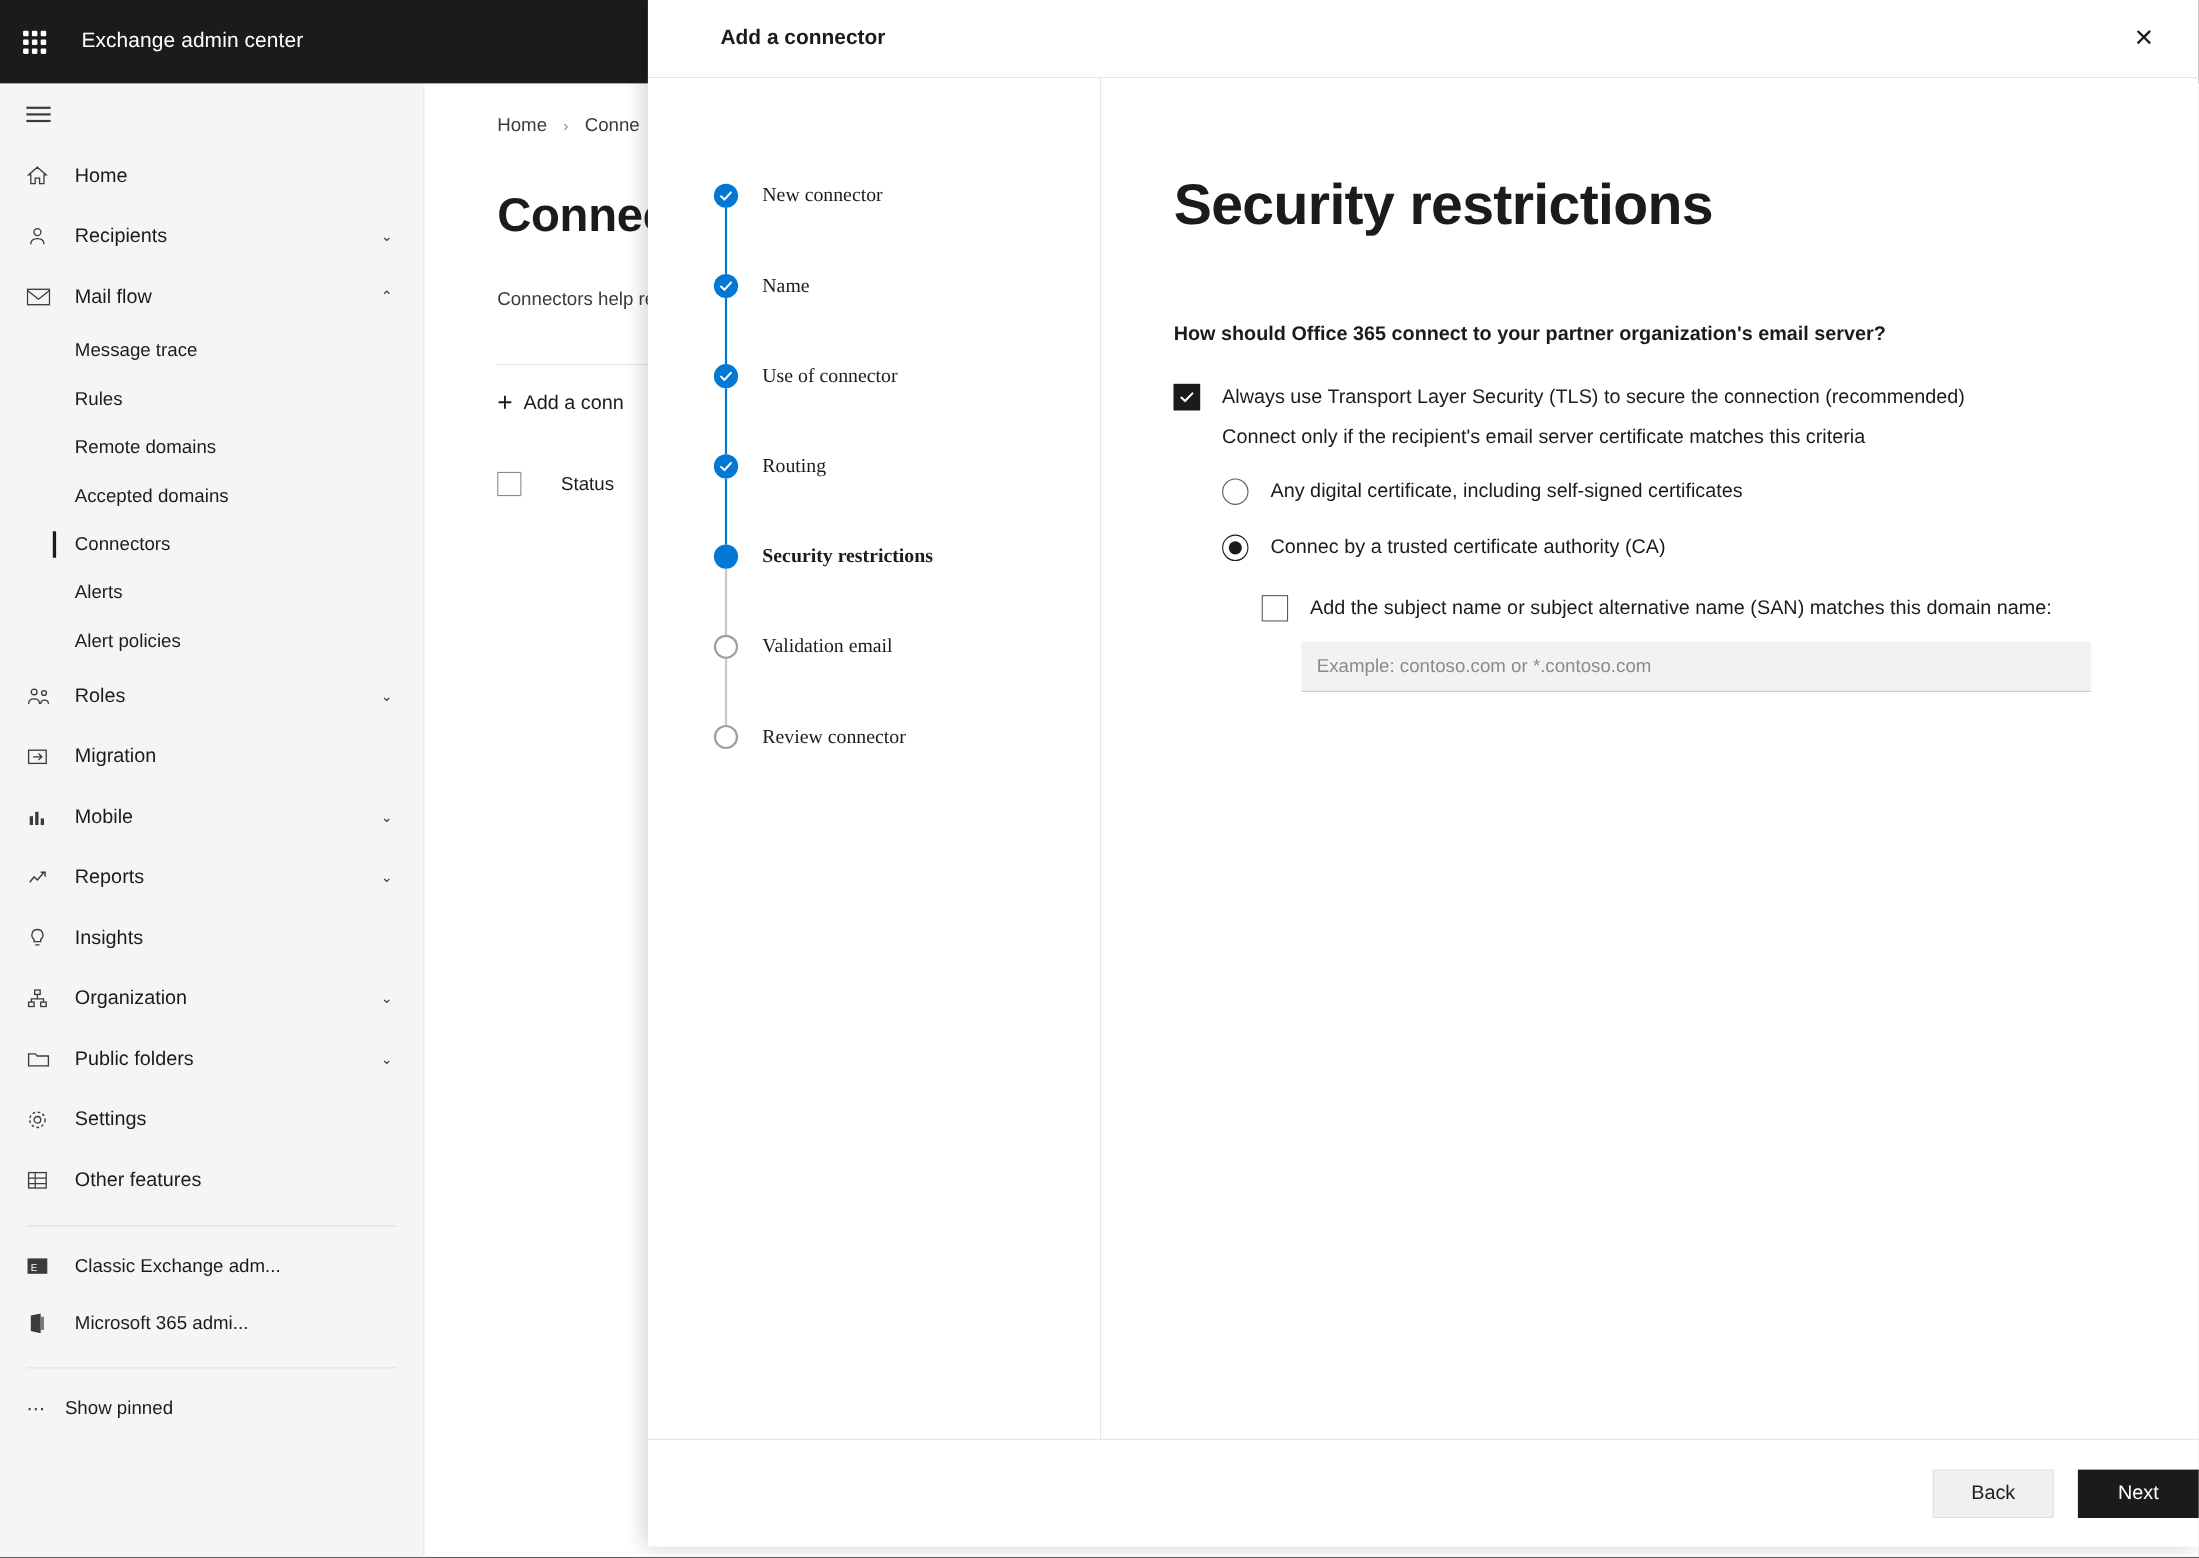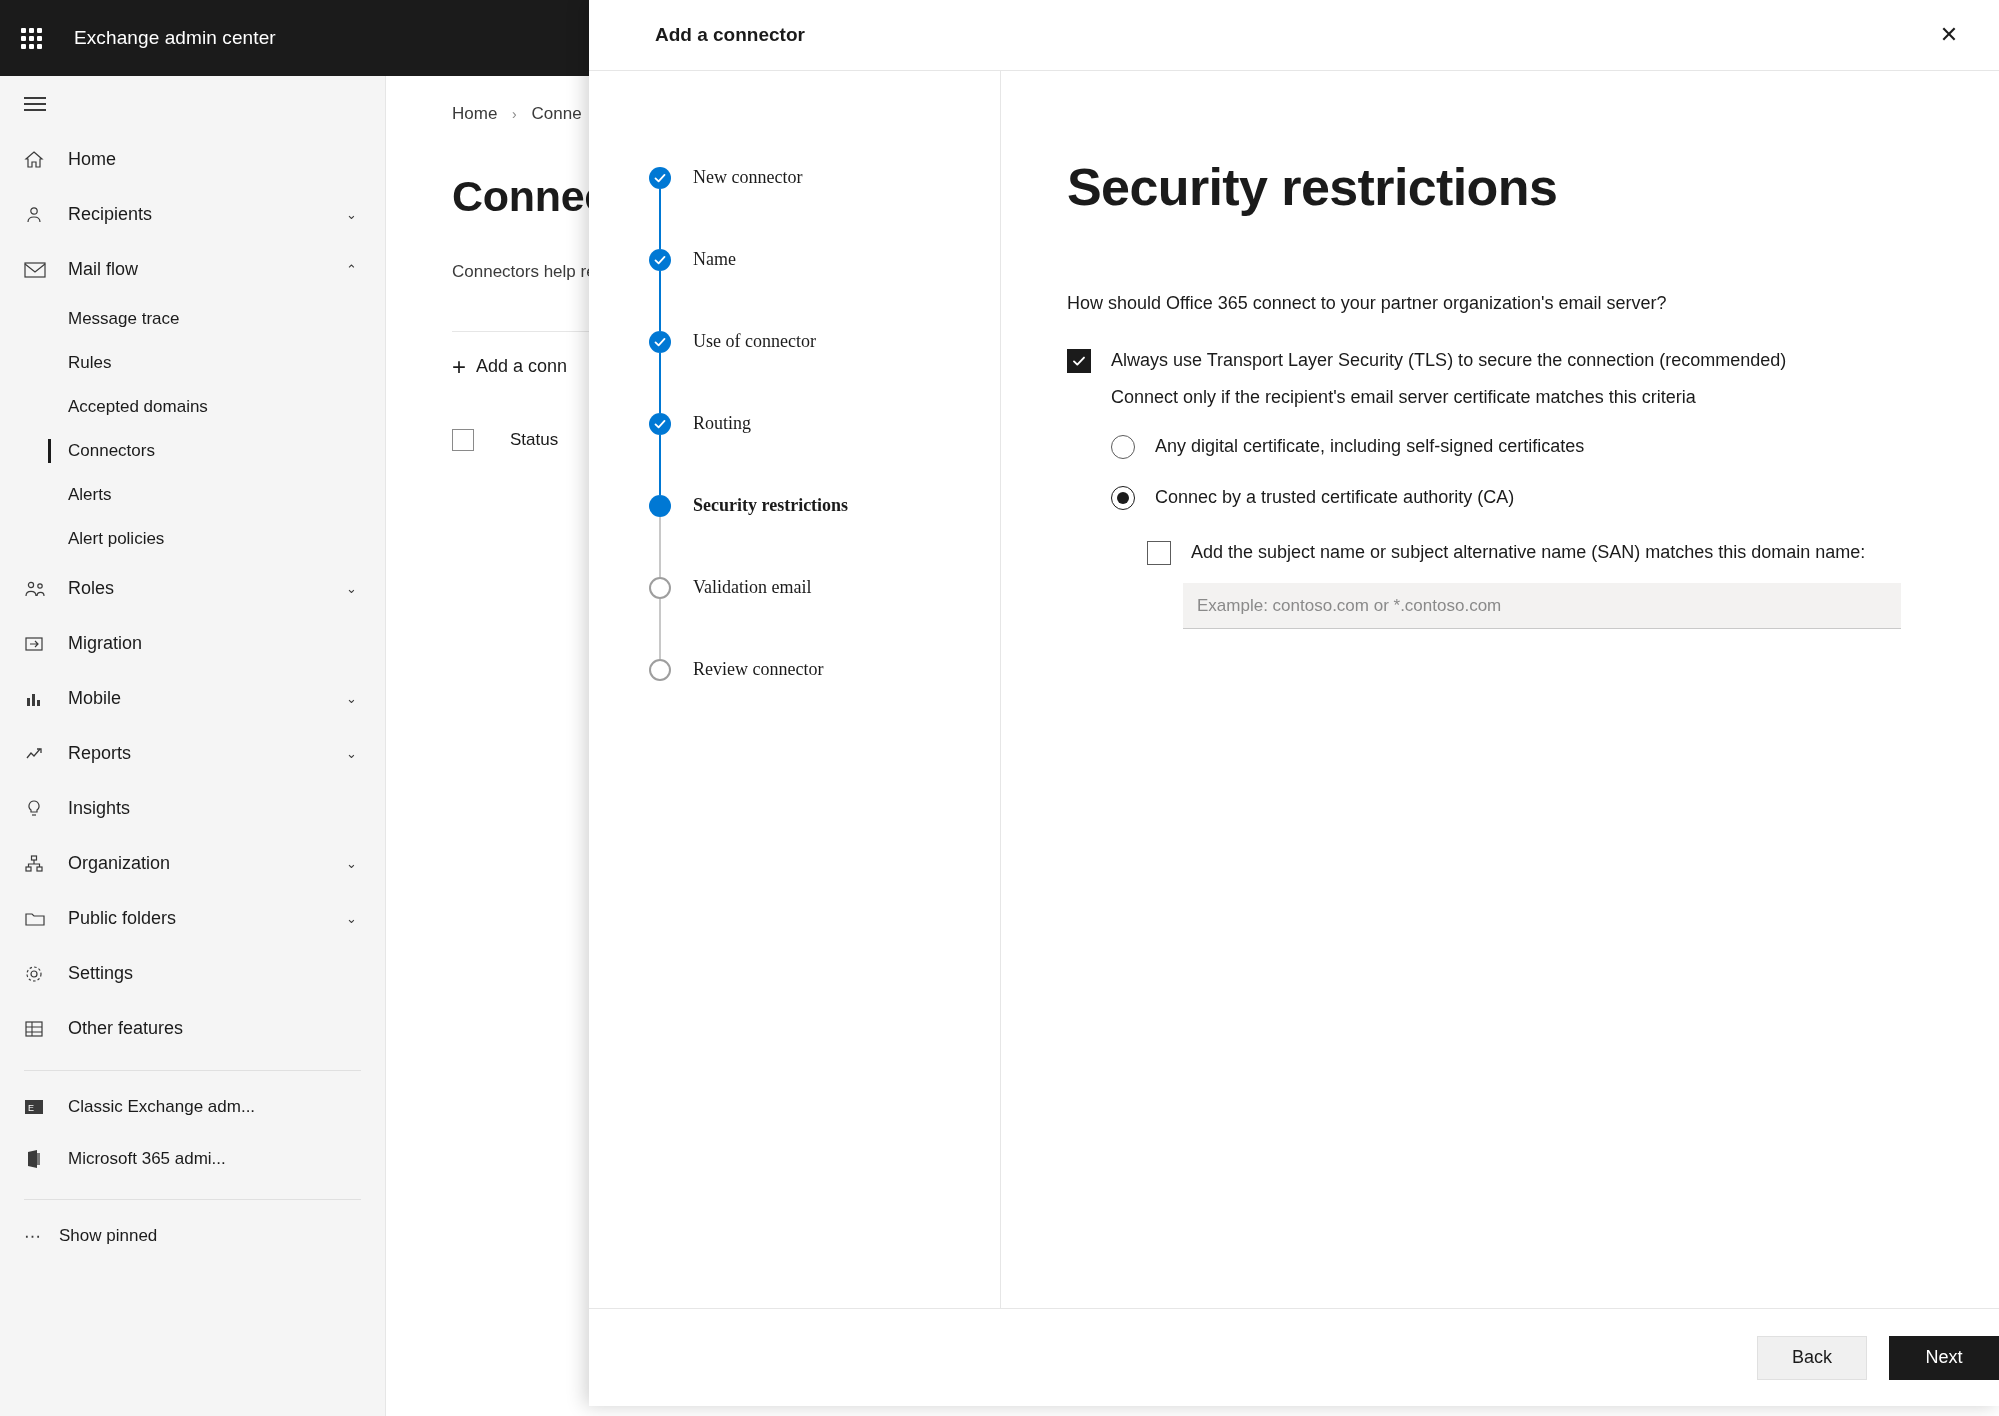--- a/index.html
+++ b/index.html
@@ -249,20 +249,21 @@
     margin: 0;
     font-size: 52px;
     font-weight: 600;
     color: #1b1b1b;
     letter-spacing: -.6px;
   }
   .pane .question {
     margin-top: 76px;
     font-size: 18px;
     color: #1b1b1b;
+    font-weight: bold;
   }
   .opt-row {
     display: flex;
     align-items: flex-start;
     margin-top: 34px;
   }
   .cbx {
     width: 24px; height: 24px;
     flex: 0 0 24px;
     border: 1px solid #5c5c5c;
@@ -408,20 +409,23 @@
         <span class="chev">⌃</span>
       </div>
 
       <div class="nav-sub">
         <span>Message trace</span>
       </div>
       <div class="nav-sub">
         <span>Rules</span>
       </div>
       <div class="nav-sub">
+        <span>Remote domains</span>
+      </div>
+      <div class="nav-sub">
         <span>Accepted domains</span>
       </div>
       <div class="nav-sub selected">
         <span>Connectors</span>
       </div>
       <div class="nav-sub">
         <span>Alerts</span>
       </div>
       <div class="nav-sub">
         <span>Alert policies</span>

